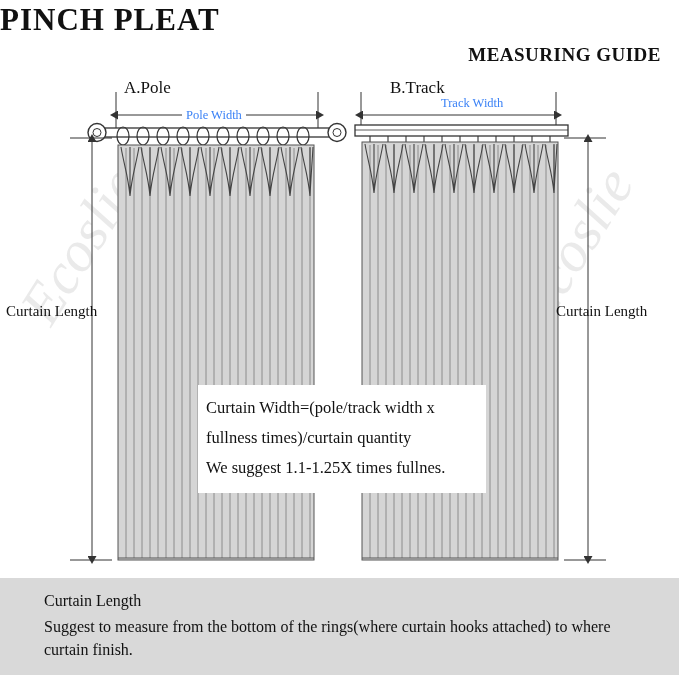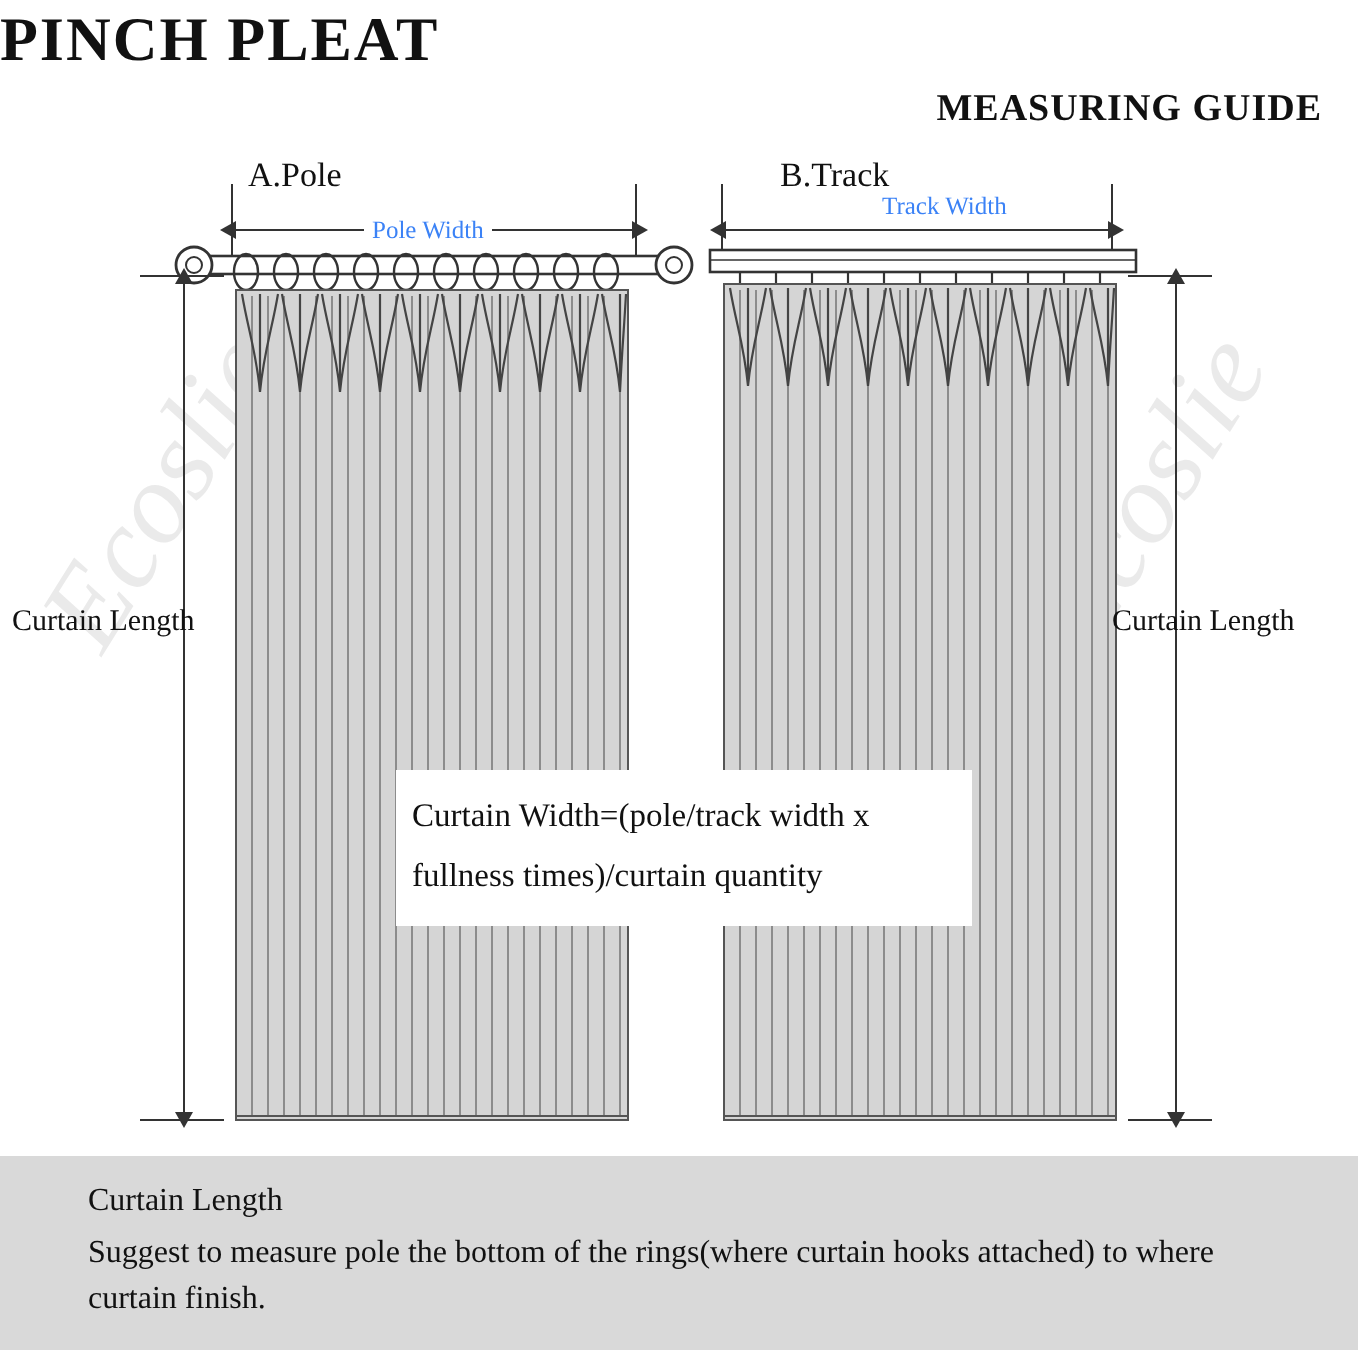--- a/index.html
+++ b/index.html
@@ -327,20 +327,21 @@
 
   <div class="dim-text" id="dim-pole-width">Pole Width</div>
   <div class="dim-text" id="dim-track-width">Track Width</div>
 
   <div class="len-text" id="len-left">Curtain Length</div>
   <div class="len-text" id="len-right">Curtain Length</div>
 
   <div class="formula">
     <div>Curtain Width=(pole/track width x</div>
     <div>fullness times)/curtain quantity</div>
+    <div>We suggest 1.1-1.25X times fullnes.</div>
   </div>
 
   <div class="note">
     <div class="note-title">Curtain Length</div>
-    <div class="note-body">Suggest to measure pole the bottom of the rings(where curtain hooks attached) to where curtain finish.</div>
+    <div class="note-body">Suggest to measure from the bottom of the rings(where curtain hooks attached) to where curtain finish.</div>
   </div>
 
 </div>
 
 </body></html>

